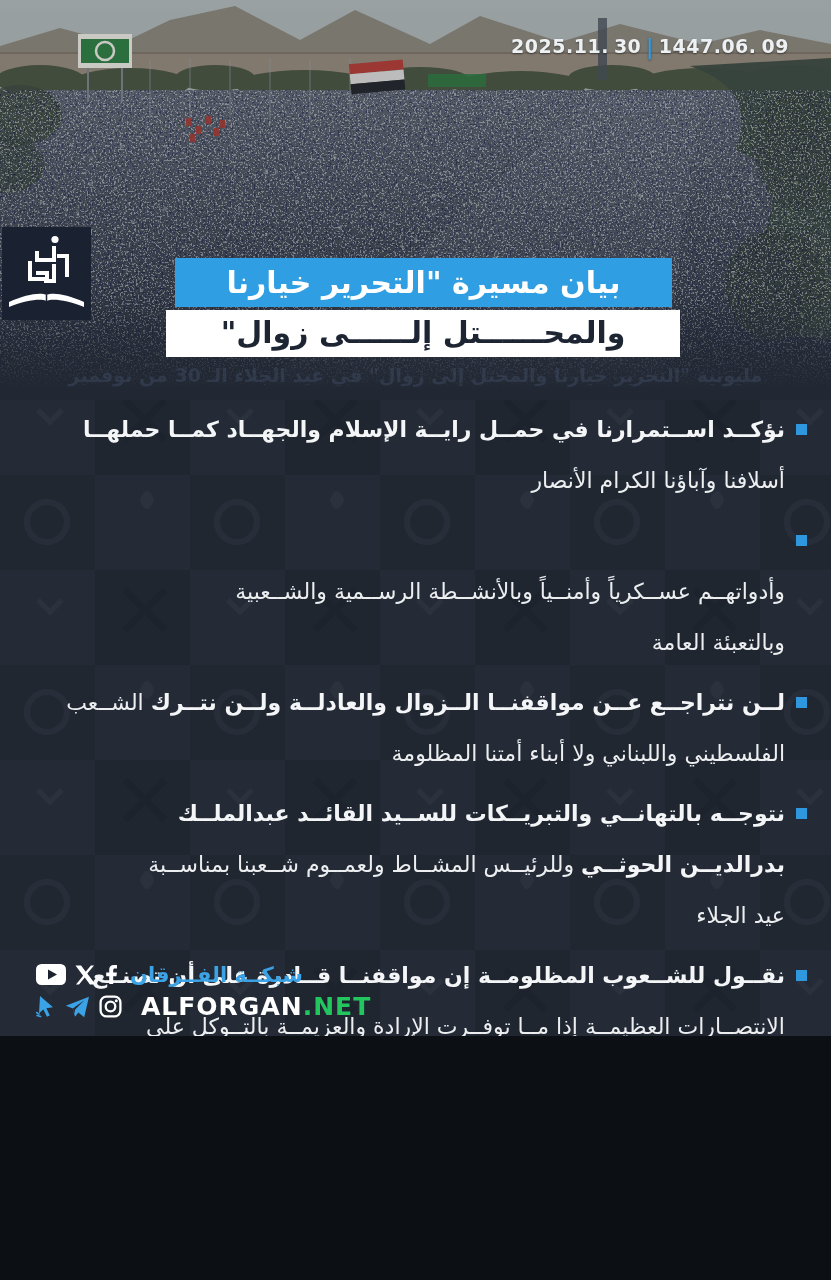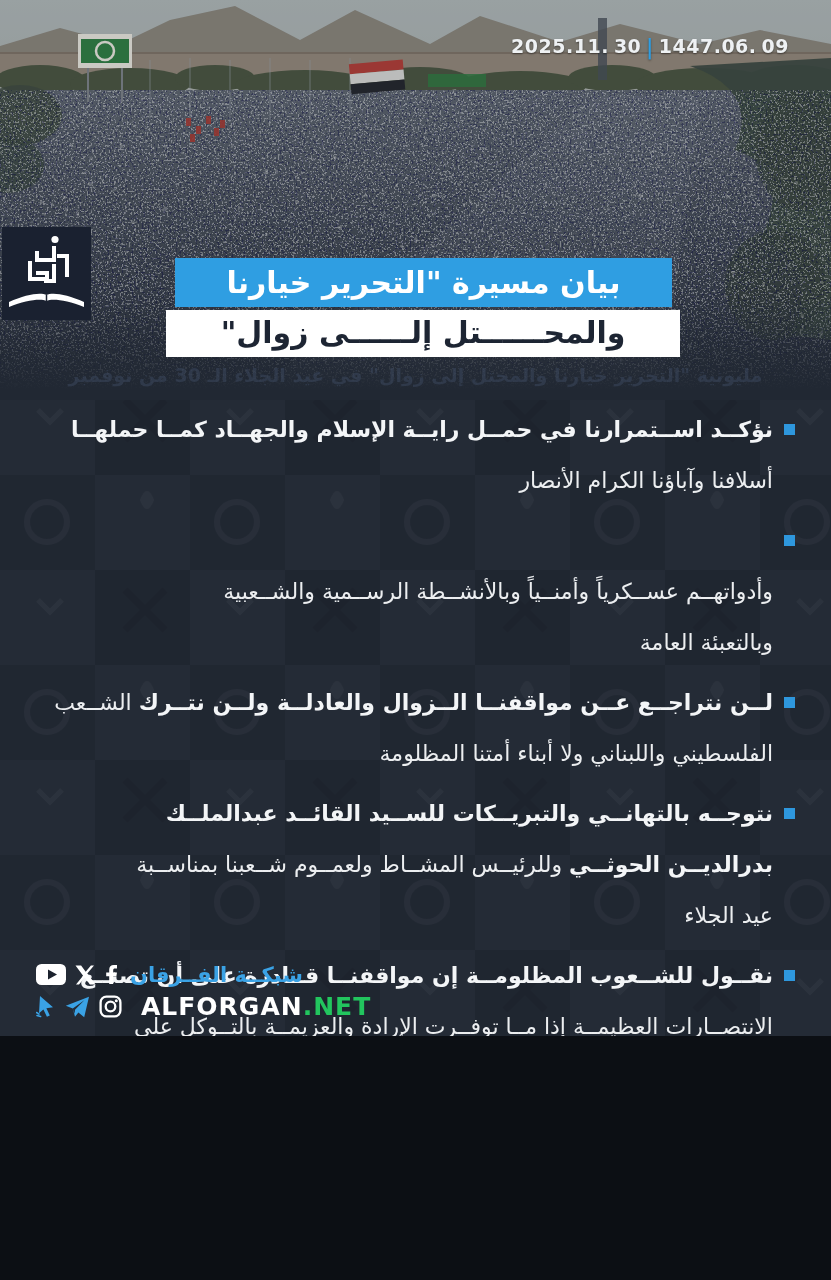--- a/index.html
+++ b/index.html
@@ -32,21 +32,21 @@
     top:310px;left:166px;width:514px;height:47px;line-height:45px;
     background:#ffffff;color:#1d2533;font-size:30px;
   }
   
   .watermark{
     position:absolute;top:364px;left:40px;right:40px;z-index:2;
     direction:rtl;text-align:center;font-size:19px;font-weight:700;
     color:#3d4a61;opacity:.5;filter:blur(.4px);white-space:nowrap;
   }
   
-  .bullets{position:absolute;top:404px;left:28px;right:36px;z-index:3;}
+  .bullets{position:absolute;top:404px;left:28px;right:24px;z-index:3;}
   .bullet{display:flex;direction:rtl;gap:11px;margin-bottom:9px;}
   .bullet .sq{flex:none;width:11px;height:11px;background:#2e97dd;margin-top:20px;}
   .bullet p{
     flex:1;margin:0;color:#f3f5f7;direction:rtl;text-align:right;
     font-size:22px;line-height:51px;white-space:pre-line;
   }
   .bullet .b{font-weight:800;}
   .bullet .r{font-weight:400;opacity:.97;}
   
   .footer{position:absolute;left:36px;bottom:16px;z-index:5;}

